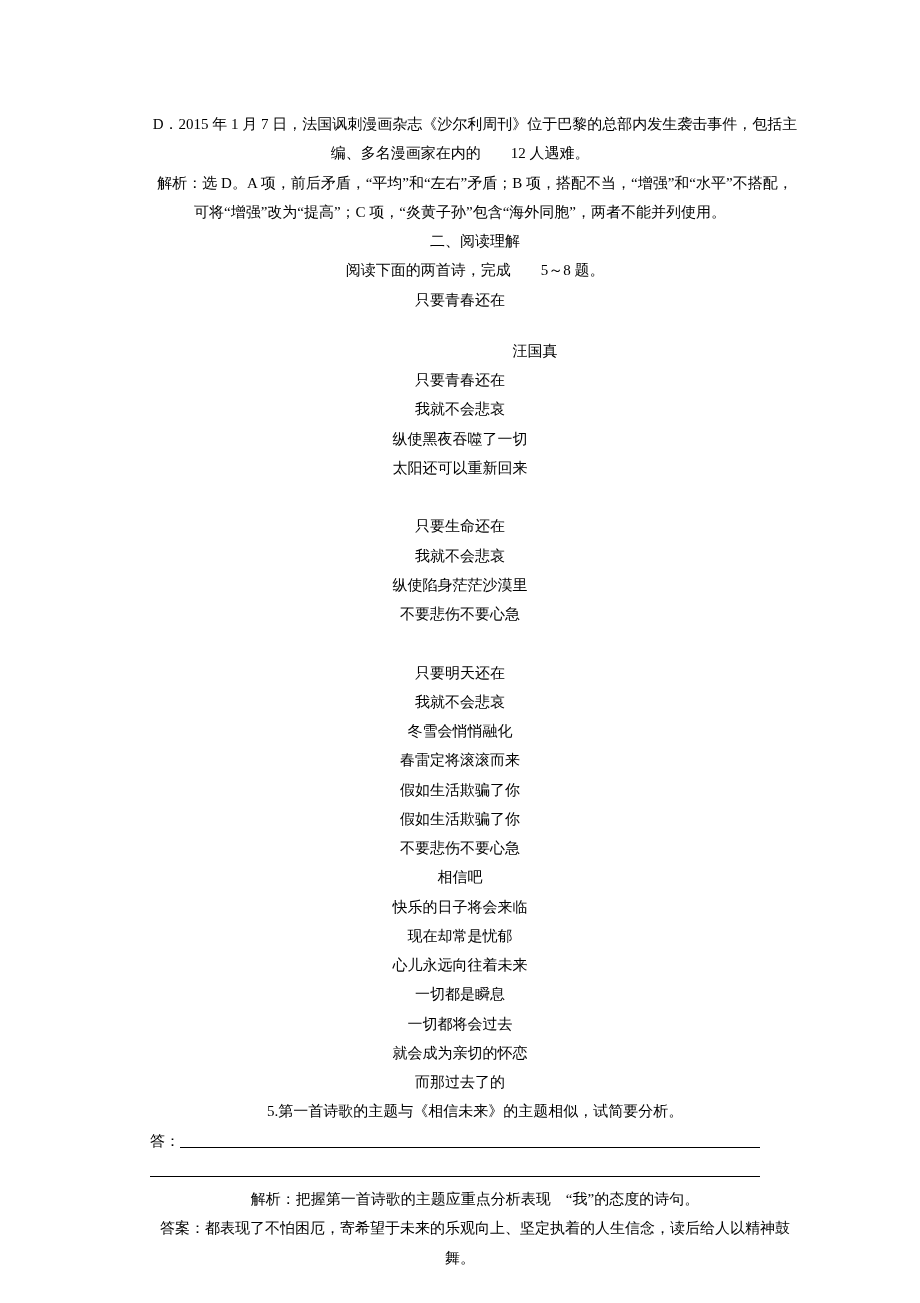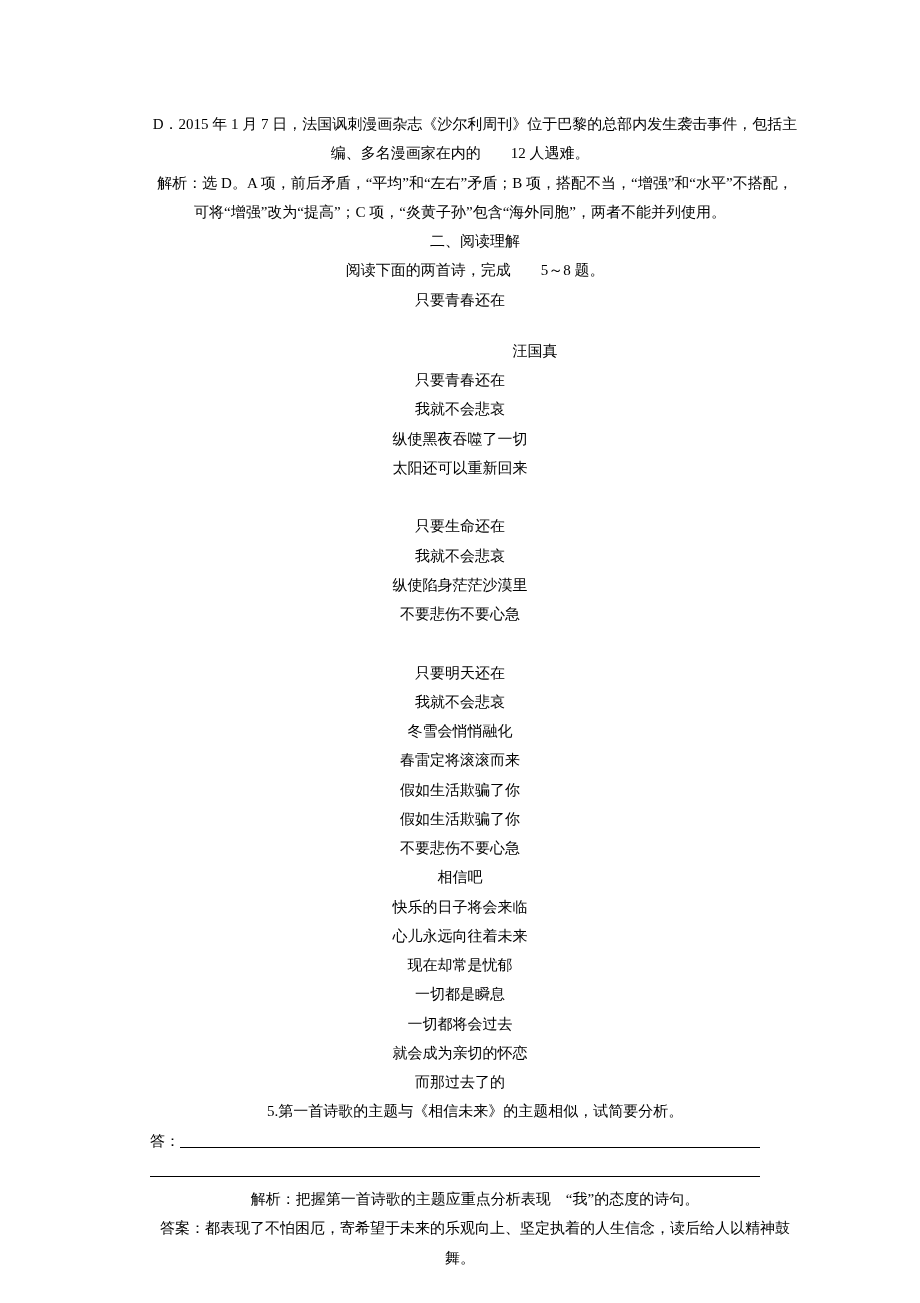--- a/index.html
+++ b/index.html
@@ -75,22 +75,22 @@
   <div class="center">我就不会悲哀</div>
   <div class="center">冬雪会悄悄融化</div>
   <div class="center">春雷定将滚滚而来</div>
 
   <div class="poem-title">假如生活欺骗了你</div>
 
   <div class="center">假如生活欺骗了你</div>
   <div class="center">不要悲伤不要心急</div>
   <div class="center">相信吧</div>
   <div class="center">快乐的日子将会来临</div>
+  <div class="center">现在却常是忧郁</div>
   <div class="center">心儿永远向往着未来</div>
-  <div class="center">现在却常是忧郁</div>
   <div class="center">一切都是瞬息</div>
   <div class="center">一切都将会过去</div>
   <div class="center">就会成为亲切的怀恋</div>
   <div class="center">而那过去了的</div>
 
   <div class="para">5.第一首诗歌的主题与《相信未来》的主题相似，试简要分析。</div>
   <div class="ans-line" style="text-indent:2em;">
     <span>答：</span><span class="blank-line" style="width:580px;"></span>
   </div>
   <div class="ans-line" style="text-indent:2em;">

